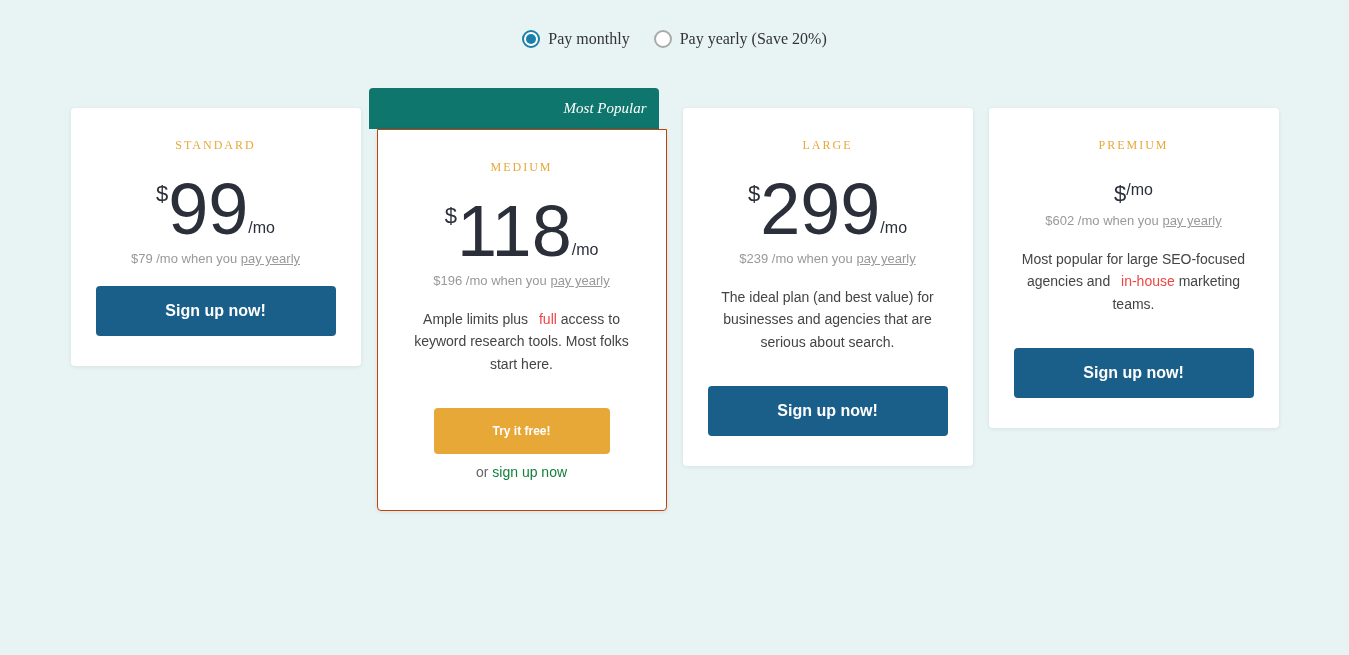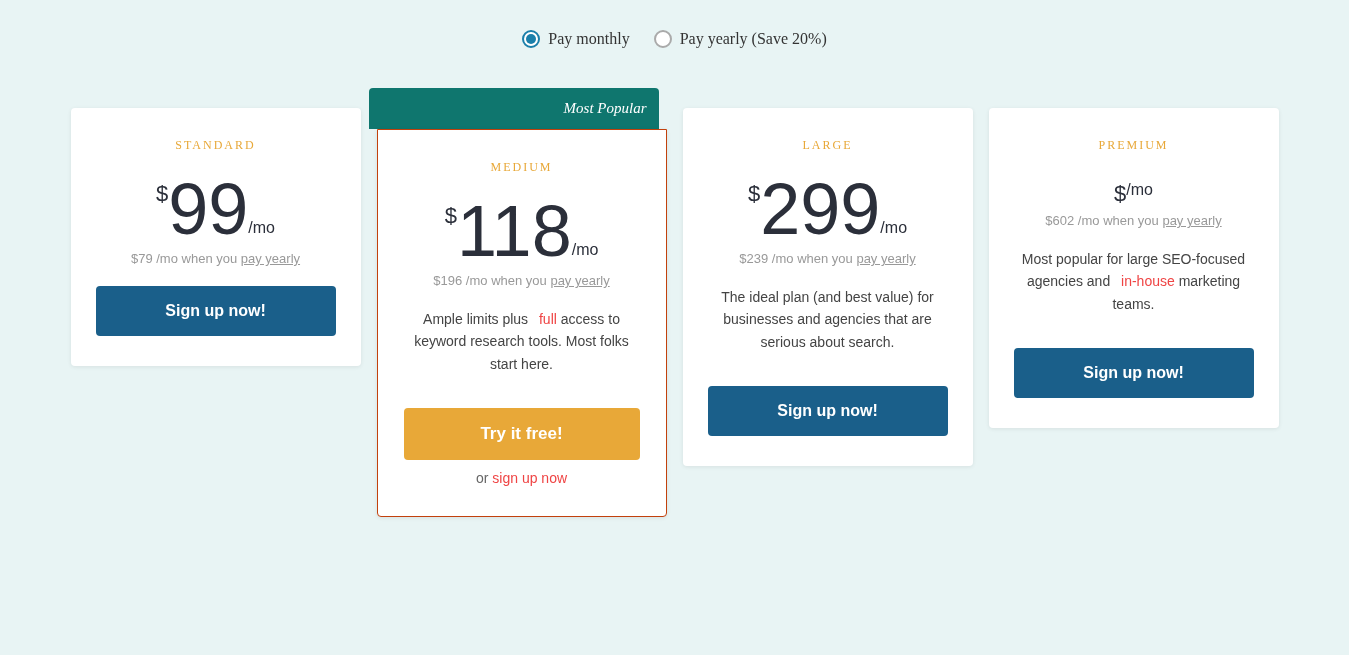--- a/index.html
+++ b/index.html
@@ -172,36 +172,36 @@
       width: 240px;
       font-family: Arial, sans-serif;
     }
 
     .btn-try-free {
       background: #e8a838;
       color: white;
       border: none;
       border-radius: 4px;
       padding: 16px 36px;
-      font-size: 17px;
+      font-size: 12px;
       font-weight: bold;
       cursor: pointer;
-      width: 236px;
+      width: 176px;
       font-family: Arial, sans-serif;
       margin-bottom: 10px;
     }
 
     .or-signup {
       font-size: 14px;
       color: #666;
       font-family: Arial, sans-serif;
     }
 
     .or-signup a {
-      color: #ef4444;
+      color: #15803d;
       text-decoration: none;
     }
 
     .spacer {
       flex: 1;
     }
   </style>
 </head>
 <body>
 

